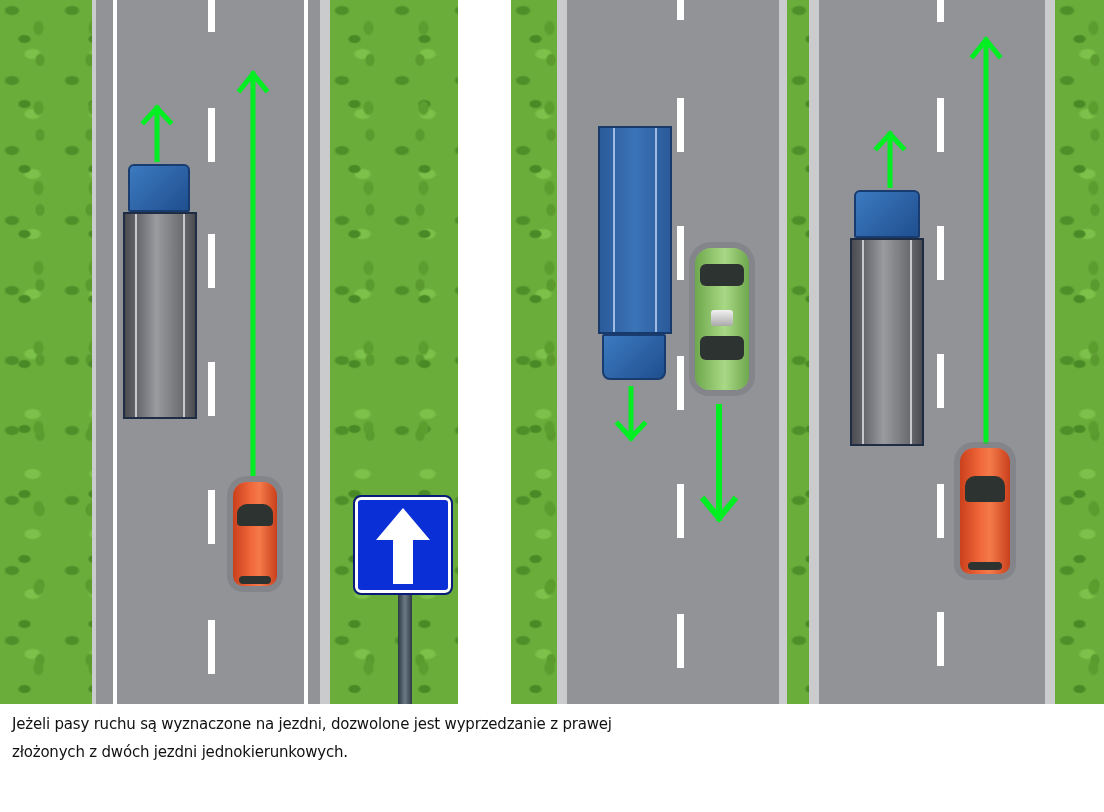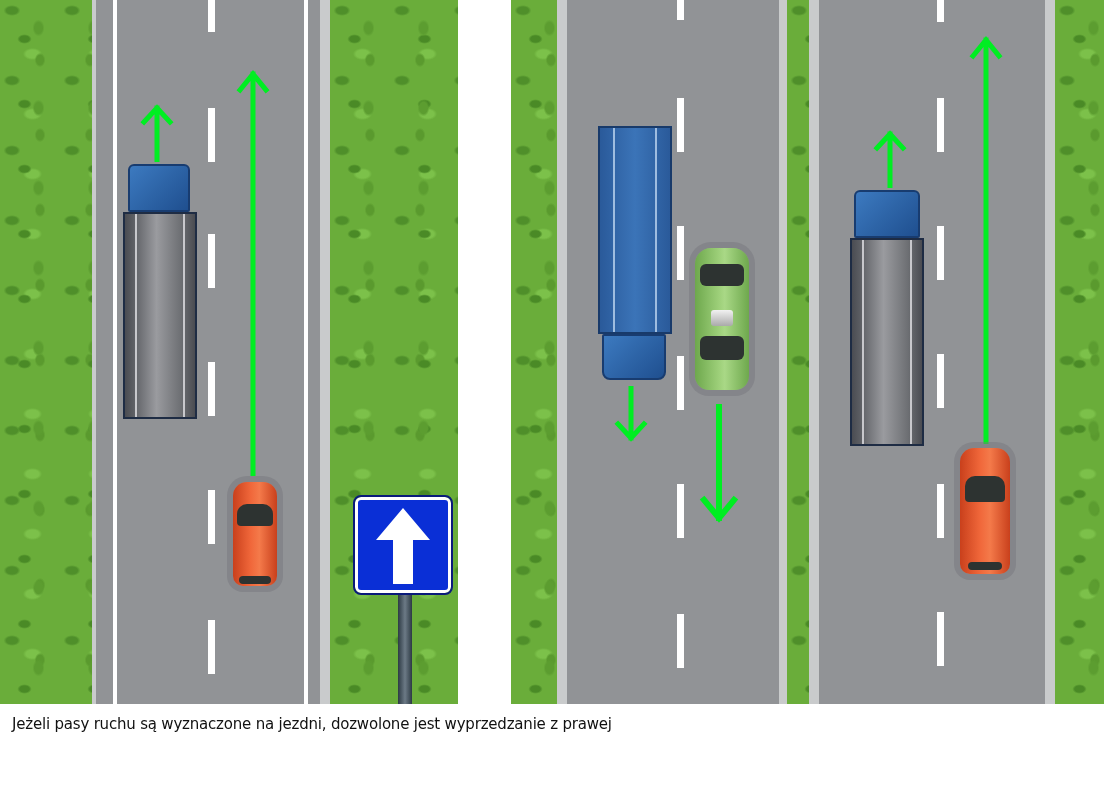--- a/index.html
+++ b/index.html
@@ -133,13 +133,14 @@
     <path d="M17 406 V4 M4 20 L17 4 L30 20" stroke="#00ee22" stroke-width="5" fill="none" stroke-linecap="square"></path>
   </svg>
   <div class="car car-red" style="left:449px; top:448px; width:50px; height:126px;">
     <div class="glass" style="left:5px; top:28px; width:40px; height:26px; border-radius:10px 10px 4px 4px;"></div>
     <div class="glass" style="left:8px; top:114px; width:34px; height:8px;"></div>
   </div>
 </div>
 
 <div class="caption">
   <div>Jeżeli pasy ruchu są wyznaczone na  jezdni, dozwolone jest wyprzedzanie z prawej</div>
+  <div>złożonych z dwóch jezdni jednokierunkowych.</div>
 </div>
 
 </body></html>

